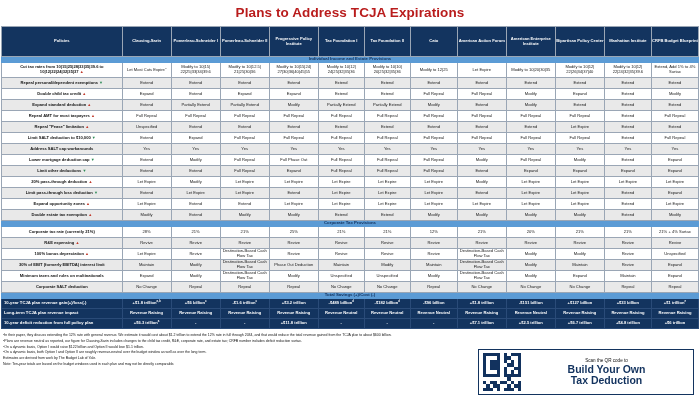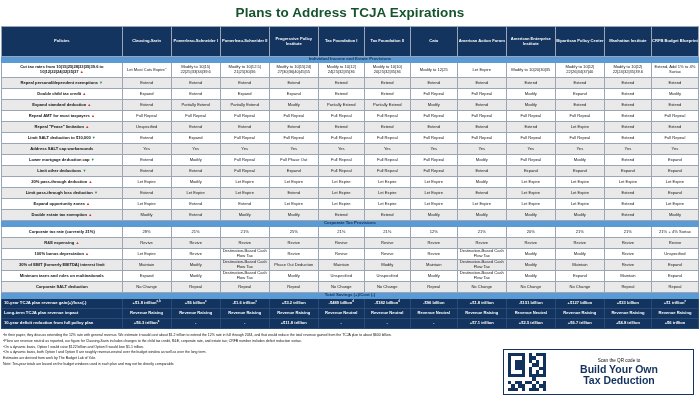--- a/index.html
+++ b/index.html
@@ -12,21 +12,21 @@
   }
   #page {
     position: relative;
     width: 700px; height: 400px;
     background: #ffffff;
   }
   #title {
     text-align: center;
     font-size: 13.5px;
     font-weight: bold;
-    color: #14532d;
+    color: #b91c1c;
     padding: 5px 0 6px 0;
     letter-spacing: 0.1px;
   }
   table.grid {
     border-collapse: collapse;
     width: 698px;
     margin: 0 1px;
     table-layout: fixed;
   }
   table.grid td, table.grid th {
@@ -101,21 +101,21 @@
     line-height: 1.5;
     color: #111111;
     width: 470px;
   }
   #footnotes div { margin-bottom: 0.5px; }
   
   #promo {
     position: absolute;
     right: 6px;
     bottom: 5px;
-    width: 191px;
+    width: 216px;
     height: 46px;
     background: #ffffff;
     border: 1.4px solid #13345f;
     display: flex;
     align-items: center;
     padding: 3px 4px;
   }
   #promo-text { flex: 1; padding-left: 3px; }
   #promo-line1 {
     font-size: 4.6px; color: #111111; text-align: center;

